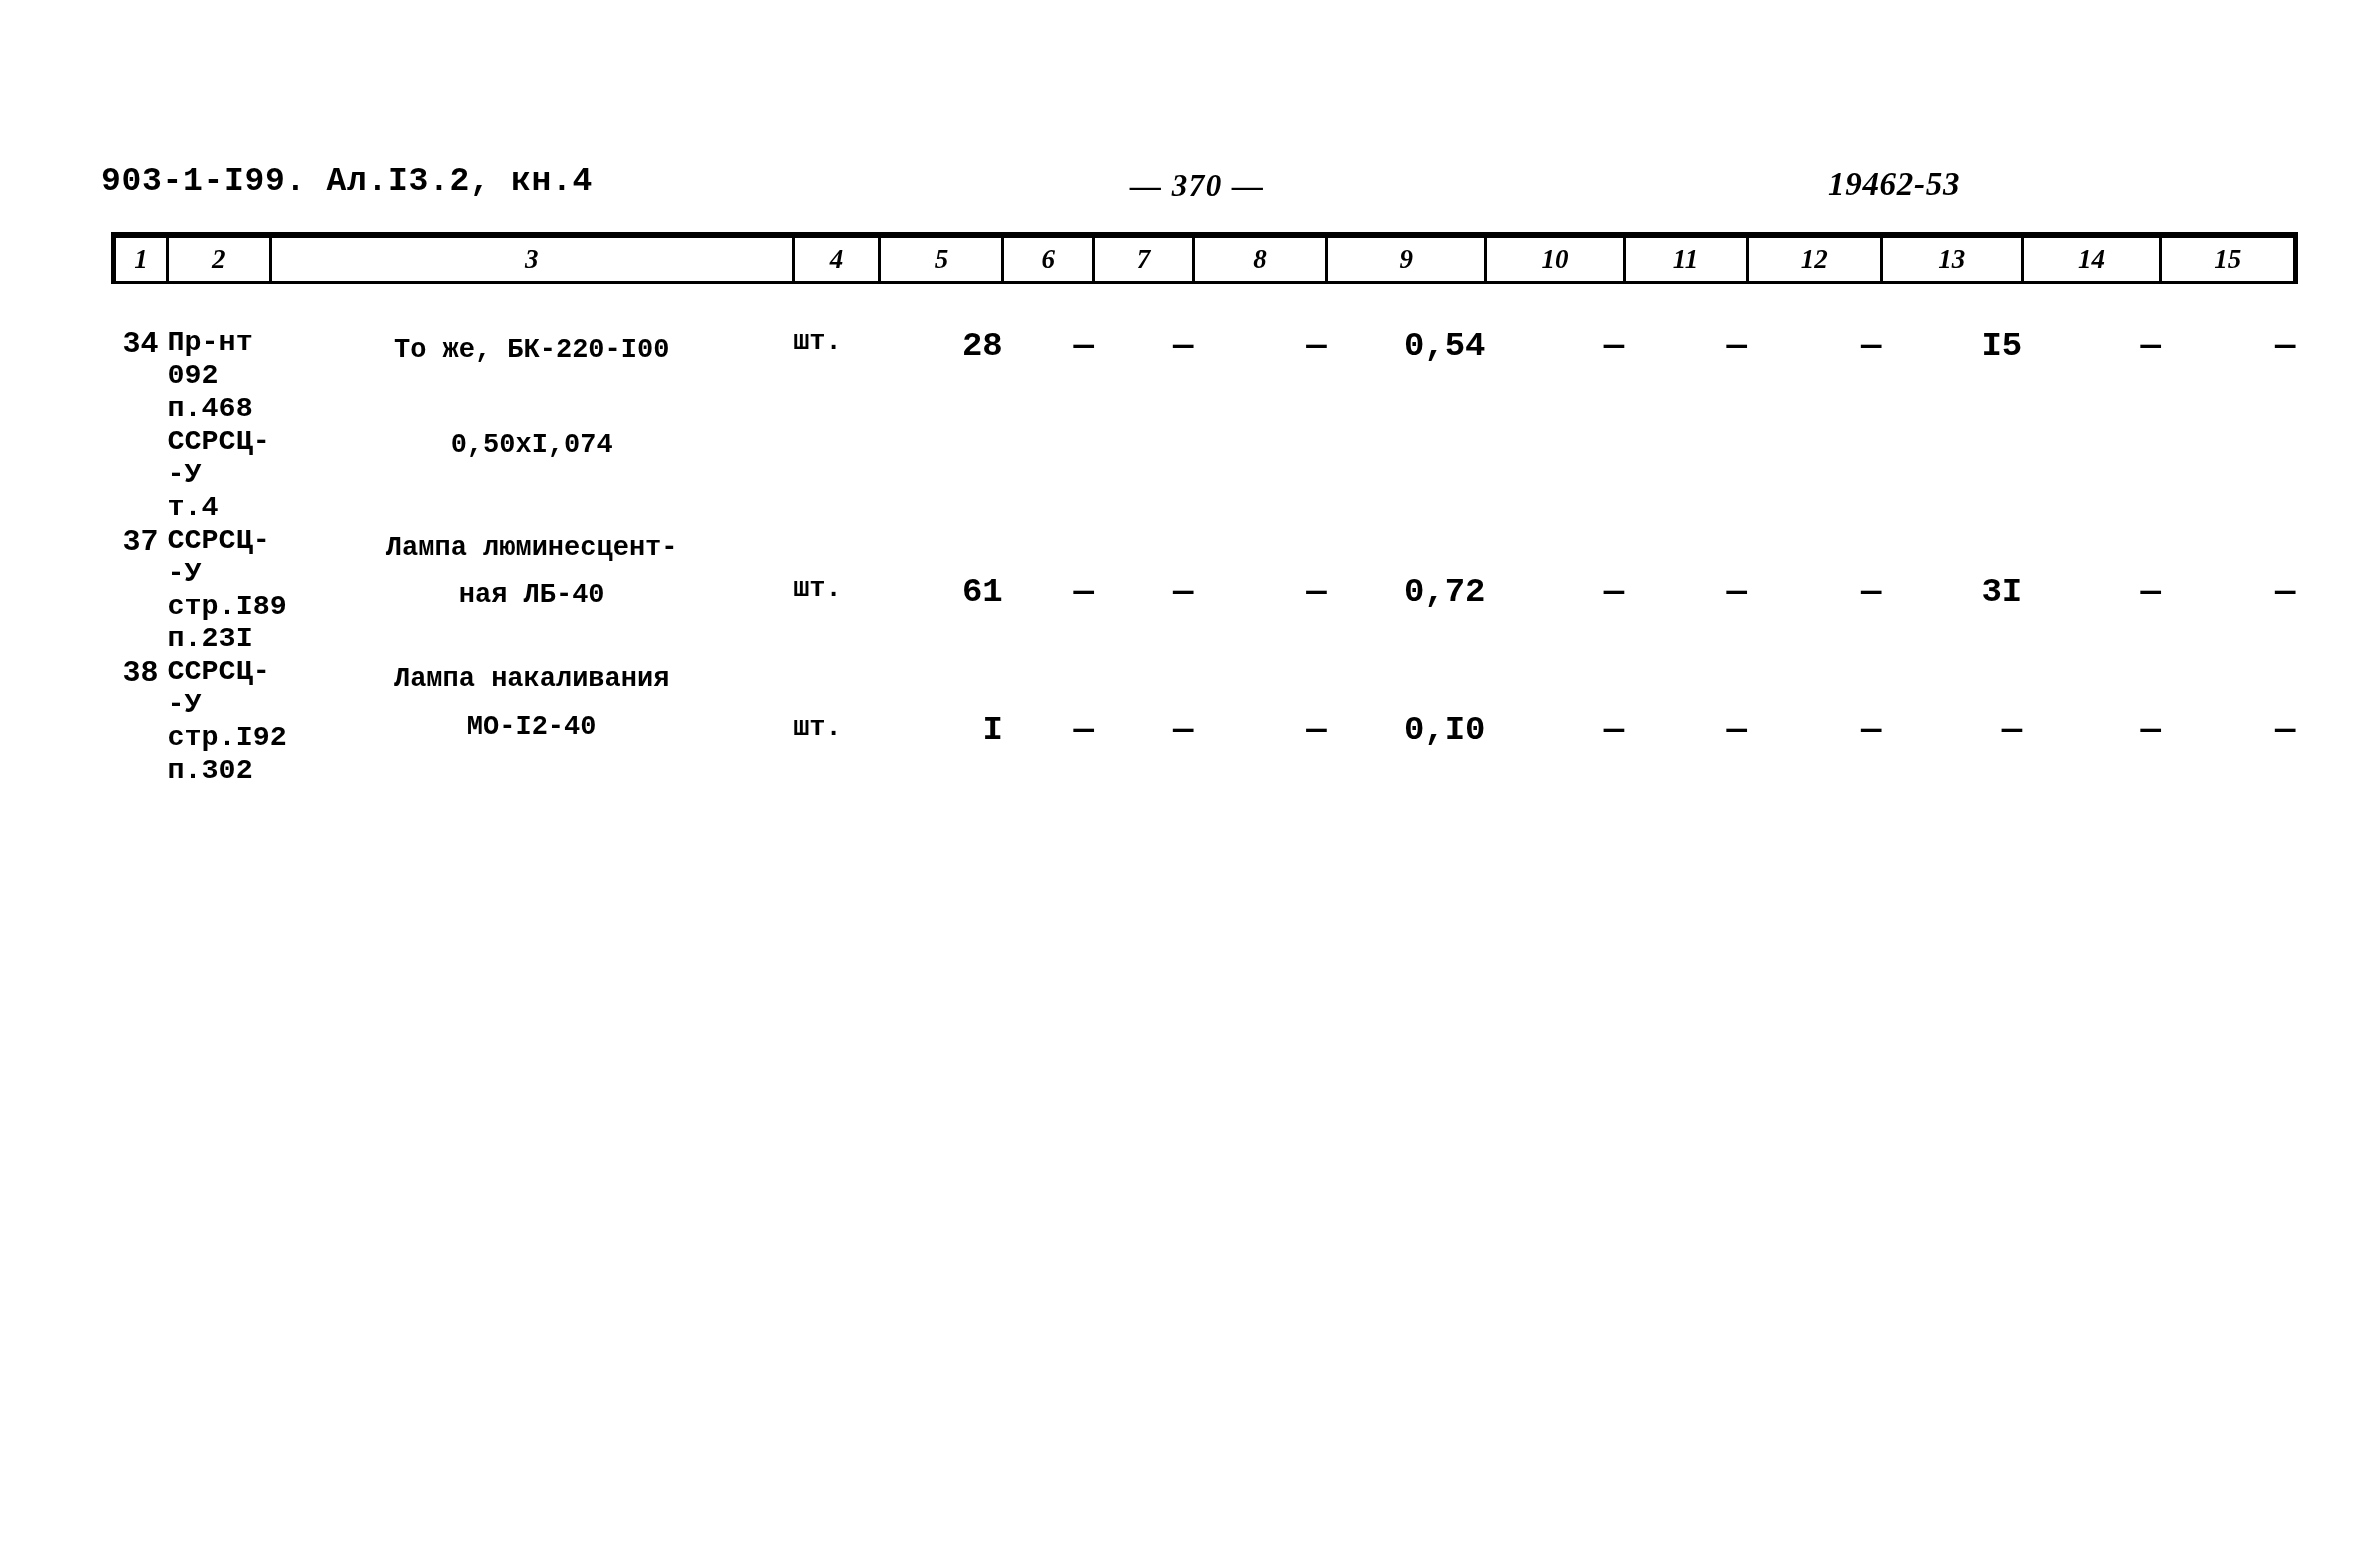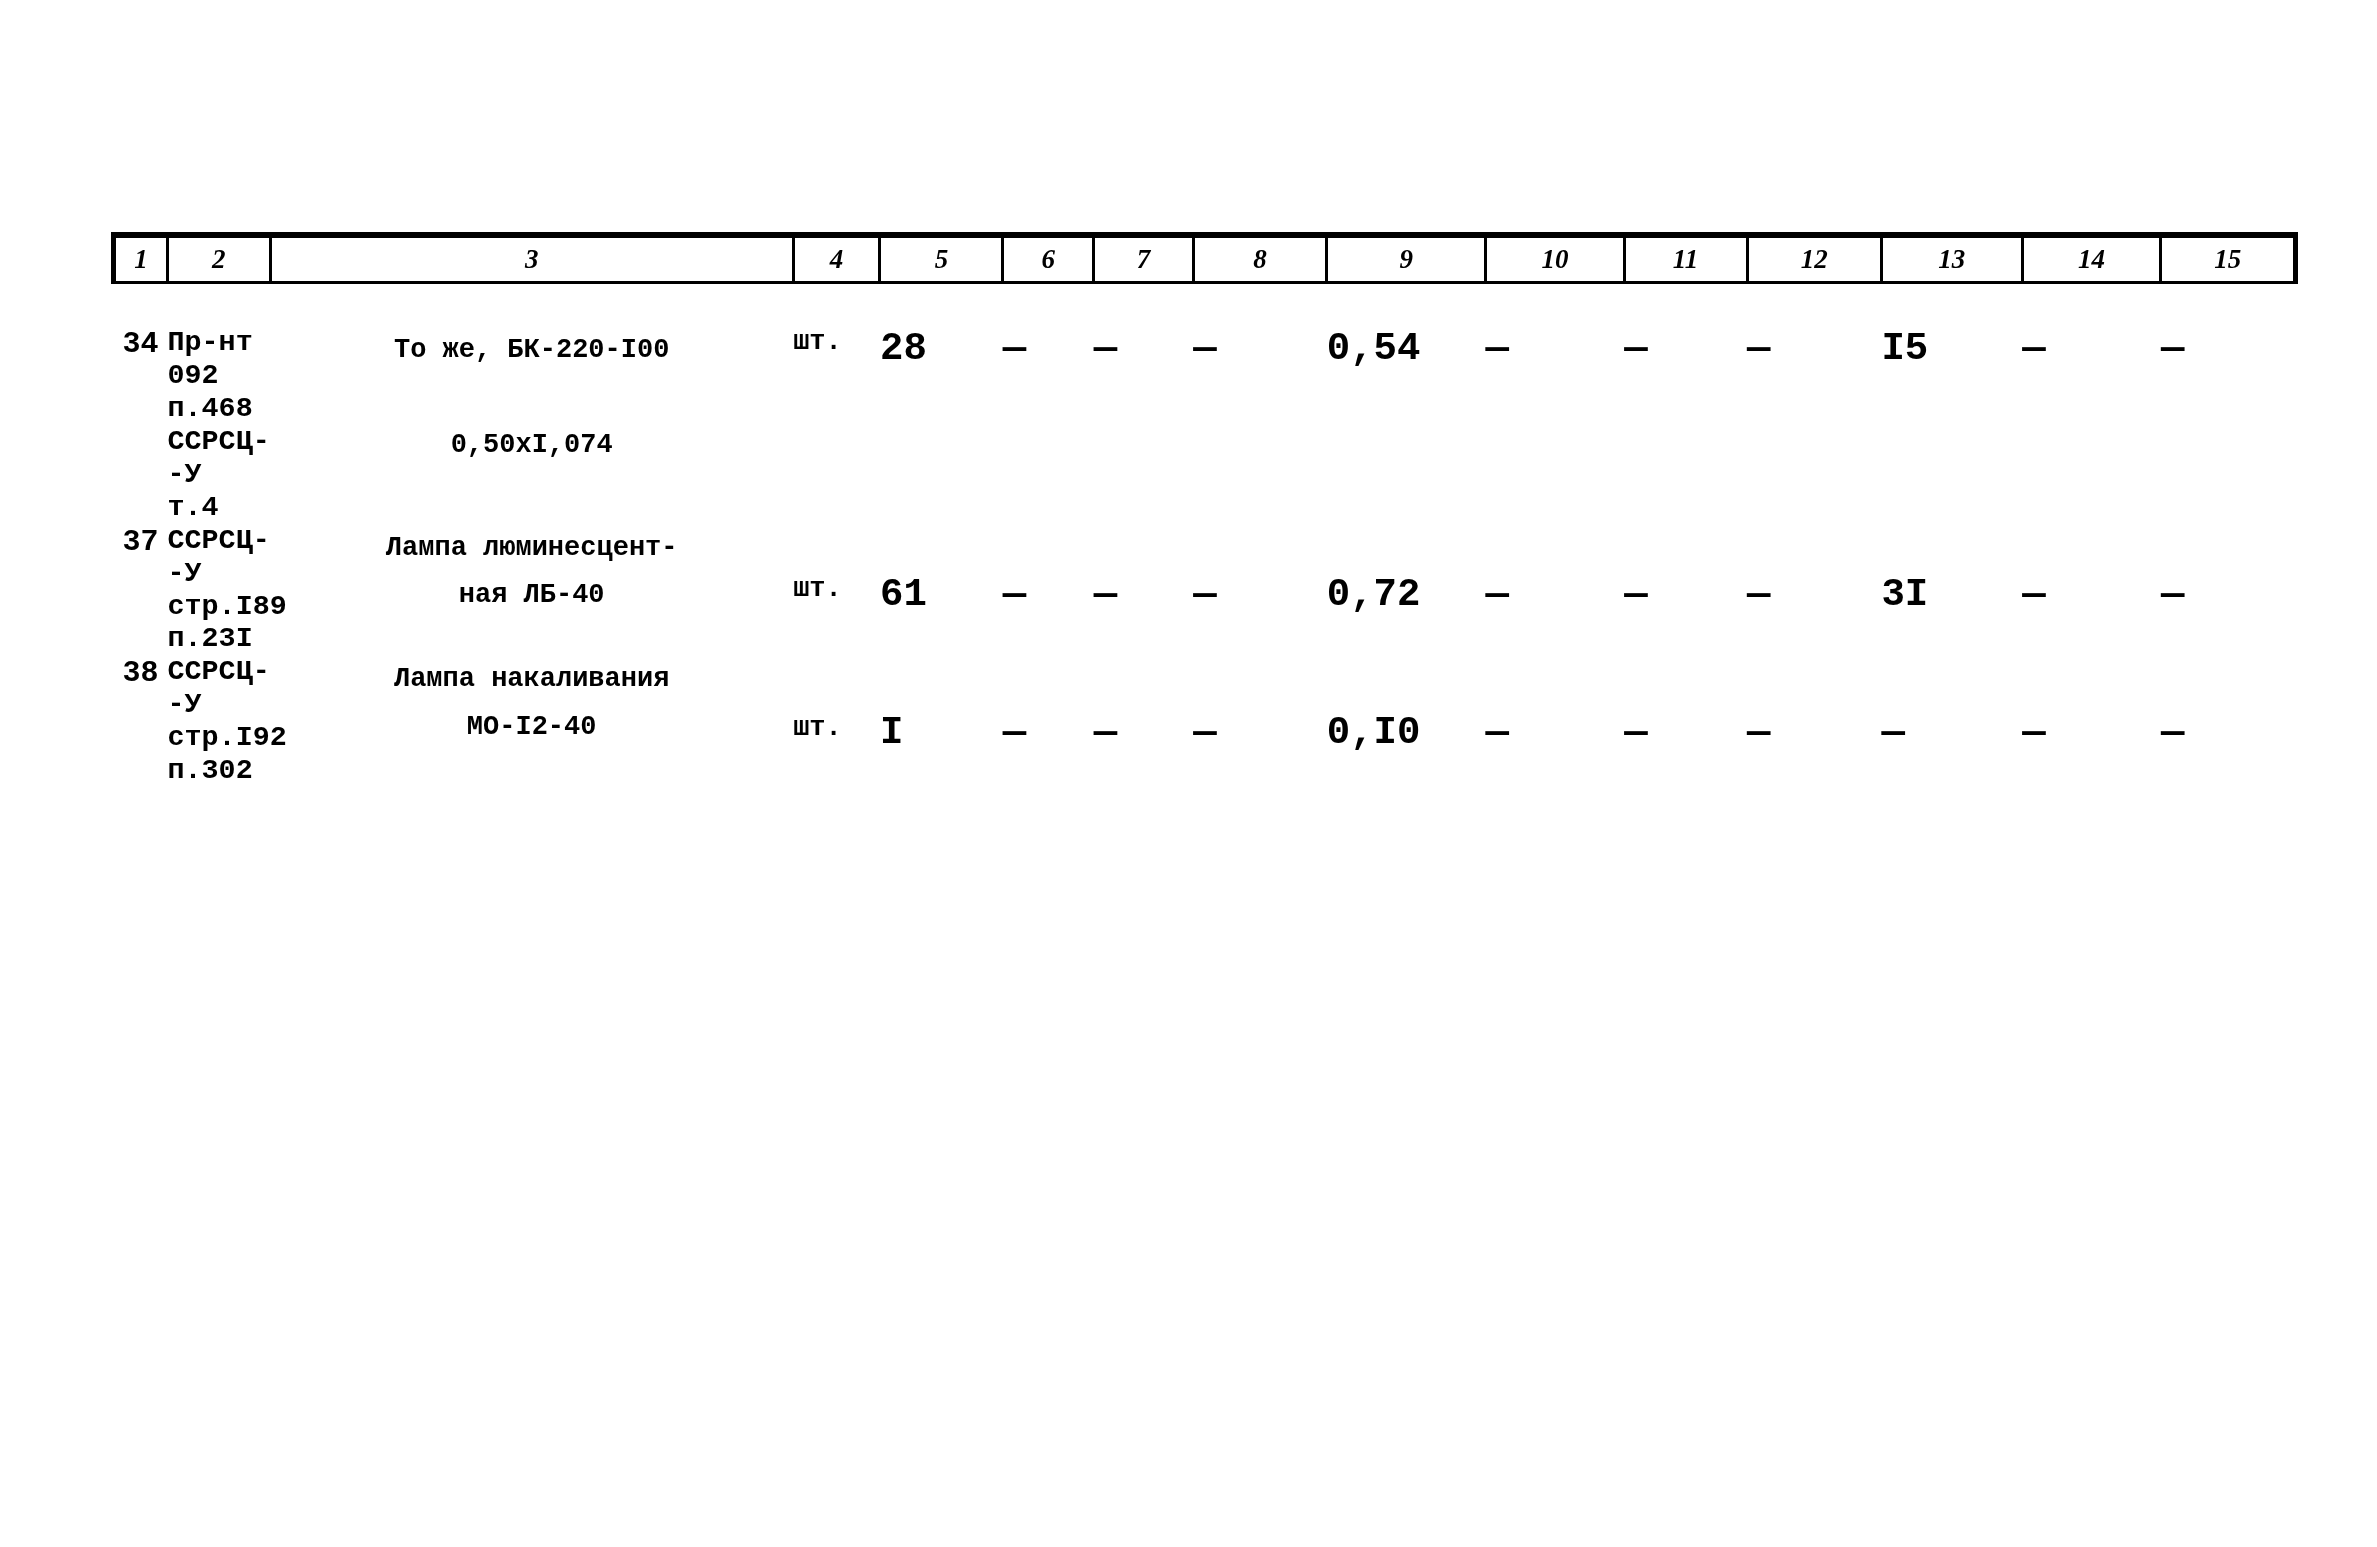--- a/index.html
+++ b/index.html
@@ -130,40 +130,45 @@
     line-height: 1.75;
     white-space: pre-line;
   }
   .c-unit {
     font-size: 27px;
     font-weight: 700;
     padding-top: 36px;
     white-space: nowrap;
   }
   .c-val {
-    font-size: 39px;
-    font-weight: 700;
-    text-align: left;
+    font-size: 34px;
+    font-weight: 700;
+    text-align: right;
     padding-top: 34px;
     white-space: nowrap;
   }
 
   
   .blk2 .c-val, .blk3 .c-val { padding-top: 58px; }
   .blk2 .c-unit, .blk3 .c-unit { padding-top: 60px; }
   .blk4 .c-val { padding-top: 48px; }
   .blk4 .c-unit { padding-top: 49px; }
   .blk5 .c-val { padding-top: 55px; }
   .blk5 .c-unit { padding-top: 57px; }
 </style>
 </head>
 <body>
 
 <div class="page">
 
+  <div class="doc-header">
+    <div class="doc-code">903-1-I99. Ал.I3.2, кн.4</div>
+    <div class="page-number">— 370 —</div>
+    <div class="archive-stamp">19462-53</div>
+  </div>
 
   <div class="table-wrap">
     <table class="spec">
       <colgroup>
         <col style="width:51px">
         <col style="width:97px">
         <col style="width:494px">
         <col style="width:82px">
         <col style="width:116px">
         <col style="width:86px">

